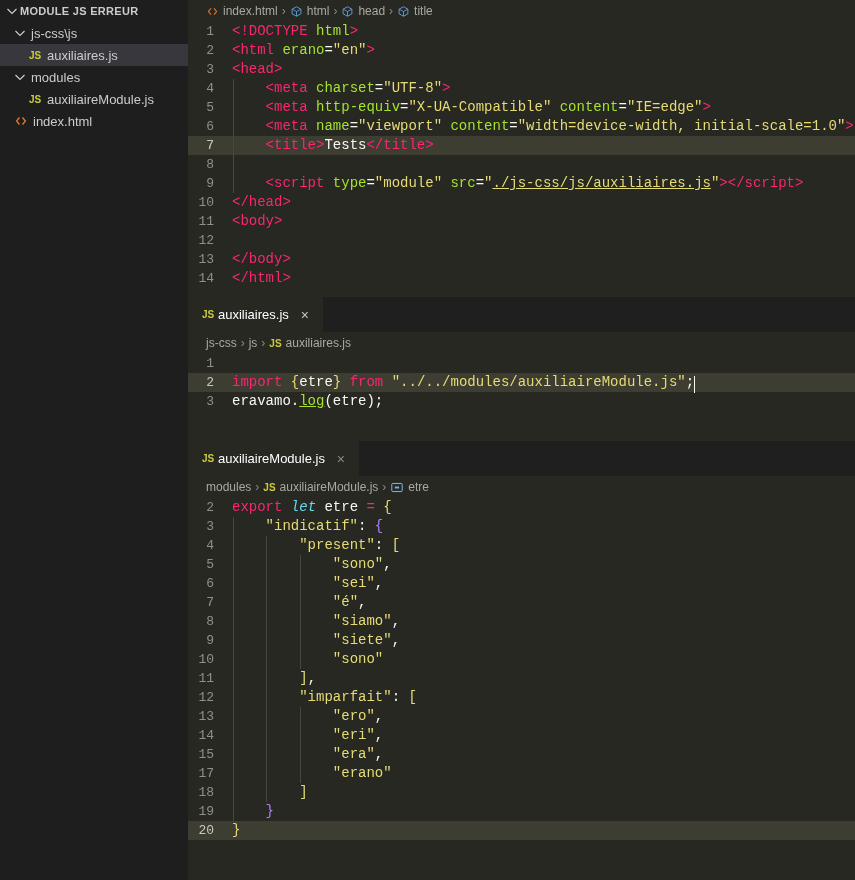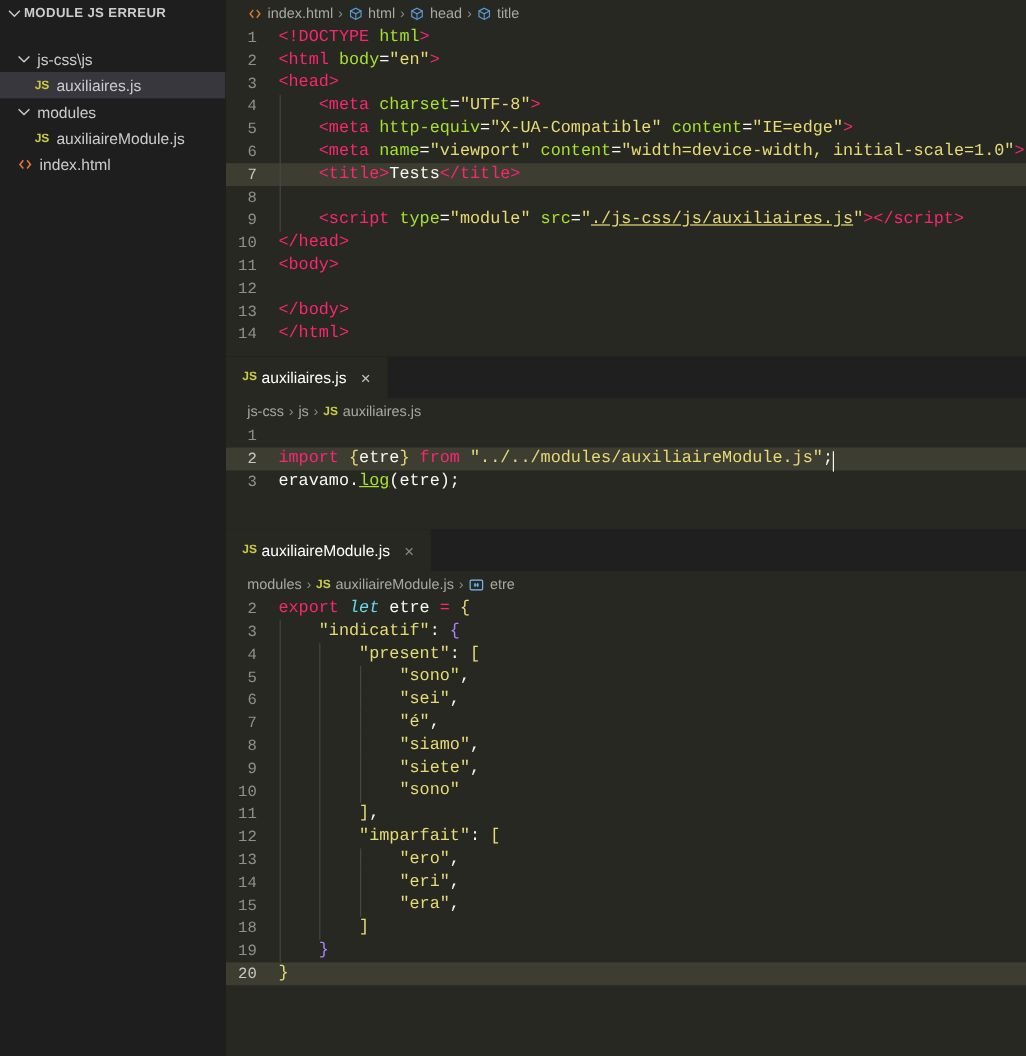--- a/index.html
+++ b/index.html
@@ -45,21 +45,21 @@
   .pane-header.open-editors { margin-top: 2px; }
   .twisty {
     width: 16px;
     height: 16px;
     display: inline-flex;
     align-items: center;
     justify-content: center;
     flex: none;
   }
   .twisty svg { display:block; }
-  .explorer-rows { margin-top: 16px; }
+  .explorer-rows { margin-top: 0; }
   .row {
     height: 22px;
     display: flex;
     align-items: center;
     font-size: 13px;
     color: #cccccc;
     white-space: nowrap;
     position: relative;
     cursor: pointer;
   }
@@ -312,21 +312,21 @@
               <svg width="13" height="13" viewBox="0 0 16 16">
                 <path d="M8 2.2 L13.4 5.1 L13.4 10.9 L8 13.8 L2.6 10.9 L2.6 5.1 Z" fill="none" stroke="#5b9bd5" stroke-width="1.2"></path>
                 <path d="M2.6 5.1 L8 8 L13.4 5.1 M8 8 L8 13.8" fill="none" stroke="#5b9bd5" stroke-width="1.1"></path>
               </svg>
             </span>
             <span>title</span>
           </span>
         </div>
       <div class="code-scroll" id="code-0">
           <div class="code-line"><span class="lnum">1</span><span class="ltext"><span class="t-tag">&lt;!</span><span class="t-tag">DOCTYPE</span> <span class="t-attr">html</span><span class="t-tag">&gt;</span></span></div>
-          <div class="code-line"><span class="lnum">2</span><span class="ltext"><span class="t-tag">&lt;html</span> <span class="t-attr">body</span><span class="t-punct">=</span><span class="t-str">"en"</span><span class="t-tag">&gt;</span></span></div>
+          <div class="code-line"><span class="lnum">2</span><span class="ltext"><span class="t-tag">&lt;html</span> <span class="t-attr">erano</span><span class="t-punct">=</span><span class="t-str">"en"</span><span class="t-tag">&gt;</span></span></div>
           <div class="code-line"><span class="lnum">3</span><span class="ltext"><span class="t-tag">&lt;head</span><span class="t-tag">&gt;</span></span></div>
           <div class="code-line"><span class="lnum">4</span><span class="ltext"><span class="guide" style="left:0.5px"></span>    <span class="t-tag">&lt;meta</span> <span class="t-attr">charset</span><span class="t-punct">=</span><span class="t-str">"UTF-8"</span><span class="t-tag">&gt;</span></span></div>
           <div class="code-line"><span class="lnum">5</span><span class="ltext"><span class="guide" style="left:0.5px"></span>    <span class="t-tag">&lt;meta</span> <span class="t-attr">http-equiv</span><span class="t-punct">=</span><span class="t-str">"X-UA-Compatible"</span> <span class="t-attr">content</span><span class="t-punct">=</span><span class="t-str">"IE=edge"</span><span class="t-tag">&gt;</span></span></div>
           <div class="code-line"><span class="lnum">6</span><span class="ltext"><span class="guide" style="left:0.5px"></span>    <span class="t-tag">&lt;meta</span> <span class="t-attr">name</span><span class="t-punct">=</span><span class="t-str">"viewport"</span> <span class="t-attr">content</span><span class="t-punct">=</span><span class="t-str">"width=device-width, initial-scale=1.0"</span><span class="t-tag">&gt;</span></span></div>
           <div class="code-line active"><span class="lnum">7</span><span class="ltext"><span class="guide" style="left:0.5px"></span>    <span class="t-tag">&lt;title</span><span class="t-tag">&gt;</span><span class="t-txt">Tests</span><span class="t-tag">&lt;/title</span><span class="t-tag">&gt;</span></span></div>
           <div class="code-line"><span class="lnum">8</span><span class="ltext"><span class="guide" style="left:0.5px"></span></span></div>
           <div class="code-line"><span class="lnum">9</span><span class="ltext"><span class="guide" style="left:0.5px"></span>    <span class="t-tag">&lt;script</span> <span class="t-attr">type</span><span class="t-punct">=</span><span class="t-str">"module"</span> <span class="t-attr">src</span><span class="t-punct">=</span><span class="t-str">"</span><span class="t-link">./js-css/js/auxiliaires.js</span><span class="t-str">"</span><span class="t-tag">&gt;</span><span class="t-tag">&lt;/script</span><span class="t-tag">&gt;</span></span></div>
           <div class="code-line"><span class="lnum">10</span><span class="ltext"><span class="t-tag">&lt;/head</span><span class="t-tag">&gt;</span></span></div>
           <div class="code-line"><span class="lnum">11</span><span class="ltext"><span class="t-tag">&lt;body</span><span class="t-tag">&gt;</span></span></div>
           <div class="code-line"><span class="lnum">12</span><span class="ltext"></span></div>
@@ -402,20 +402,21 @@
           <div class="code-line"><span class="lnum">6</span><span class="ltext"><span class="guide" style="left:0.5px"></span><span class="guide" style="left:34.1px"></span><span class="guide" style="left:67.7px"></span>            <span class="t-str">"sei"</span><span class="t-comma">,</span></span></div>
           <div class="code-line"><span class="lnum">7</span><span class="ltext"><span class="guide" style="left:0.5px"></span><span class="guide" style="left:34.1px"></span><span class="guide" style="left:67.7px"></span>            <span class="t-str">"é"</span><span class="t-comma">,</span></span></div>
           <div class="code-line"><span class="lnum">8</span><span class="ltext"><span class="guide" style="left:0.5px"></span><span class="guide" style="left:34.1px"></span><span class="guide" style="left:67.7px"></span>            <span class="t-str">"siamo"</span><span class="t-comma">,</span></span></div>
           <div class="code-line"><span class="lnum">9</span><span class="ltext"><span class="guide" style="left:0.5px"></span><span class="guide" style="left:34.1px"></span><span class="guide" style="left:67.7px"></span>            <span class="t-str">"siete"</span><span class="t-comma">,</span></span></div>
           <div class="code-line"><span class="lnum">10</span><span class="ltext"><span class="guide" style="left:0.5px"></span><span class="guide" style="left:34.1px"></span><span class="guide" style="left:67.7px"></span>            <span class="t-str">"sono"</span></span></div>
           <div class="code-line"><span class="lnum">11</span><span class="ltext"><span class="guide" style="left:0.5px"></span><span class="guide" style="left:34.1px"></span>        <span class="t-brace-y">]</span><span class="t-comma">,</span></span></div>
           <div class="code-line"><span class="lnum">12</span><span class="ltext"><span class="guide" style="left:0.5px"></span><span class="guide" style="left:34.1px"></span>        <span class="t-str">"imparfait"</span><span class="t-punct">:</span> <span class="t-brace-y">[</span></span></div>
           <div class="code-line"><span class="lnum">13</span><span class="ltext"><span class="guide" style="left:0.5px"></span><span class="guide" style="left:34.1px"></span><span class="guide" style="left:67.7px"></span>            <span class="t-str">"ero"</span><span class="t-comma">,</span></span></div>
           <div class="code-line"><span class="lnum">14</span><span class="ltext"><span class="guide" style="left:0.5px"></span><span class="guide" style="left:34.1px"></span><span class="guide" style="left:67.7px"></span>            <span class="t-str">"eri"</span><span class="t-comma">,</span></span></div>
           <div class="code-line"><span class="lnum">15</span><span class="ltext"><span class="guide" style="left:0.5px"></span><span class="guide" style="left:34.1px"></span><span class="guide" style="left:67.7px"></span>            <span class="t-str">"era"</span><span class="t-comma">,</span></span></div>
+          <div class="code-line"><span class="lnum">17</span><span class="ltext"><span class="guide" style="left:0.5px"></span><span class="guide" style="left:34.1px"></span><span class="guide" style="left:67.7px"></span>            <span class="t-str">"erano"</span></span></div>
           <div class="code-line"><span class="lnum">18</span><span class="ltext"><span class="guide" style="left:0.5px"></span><span class="guide" style="left:34.1px"></span>        <span class="t-brace-y">]</span></span></div>
           <div class="code-line"><span class="lnum">19</span><span class="ltext"><span class="guide" style="left:0.5px"></span>    <span class="t-brace-m">}</span></span></div>
           <div class="code-line active"><span class="lnum">20</span><span class="ltext"><span class="t-brace-y">}</span></span></div>
           <div class="group-filler"></div>
         </div>
     </div>
 
     <div class="bottom-filler"></div>
   </div>
 </div>

